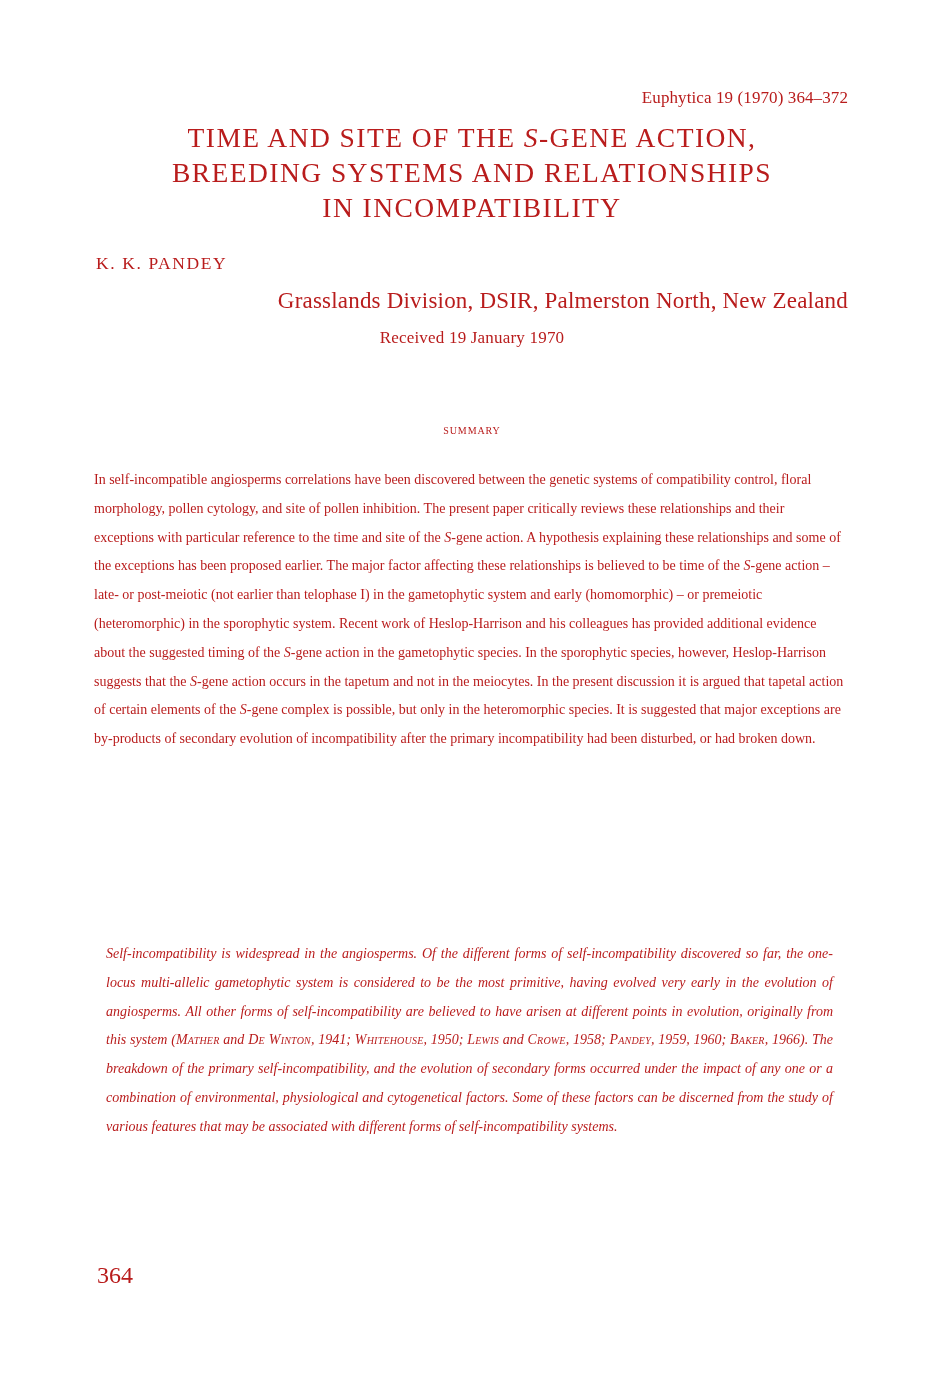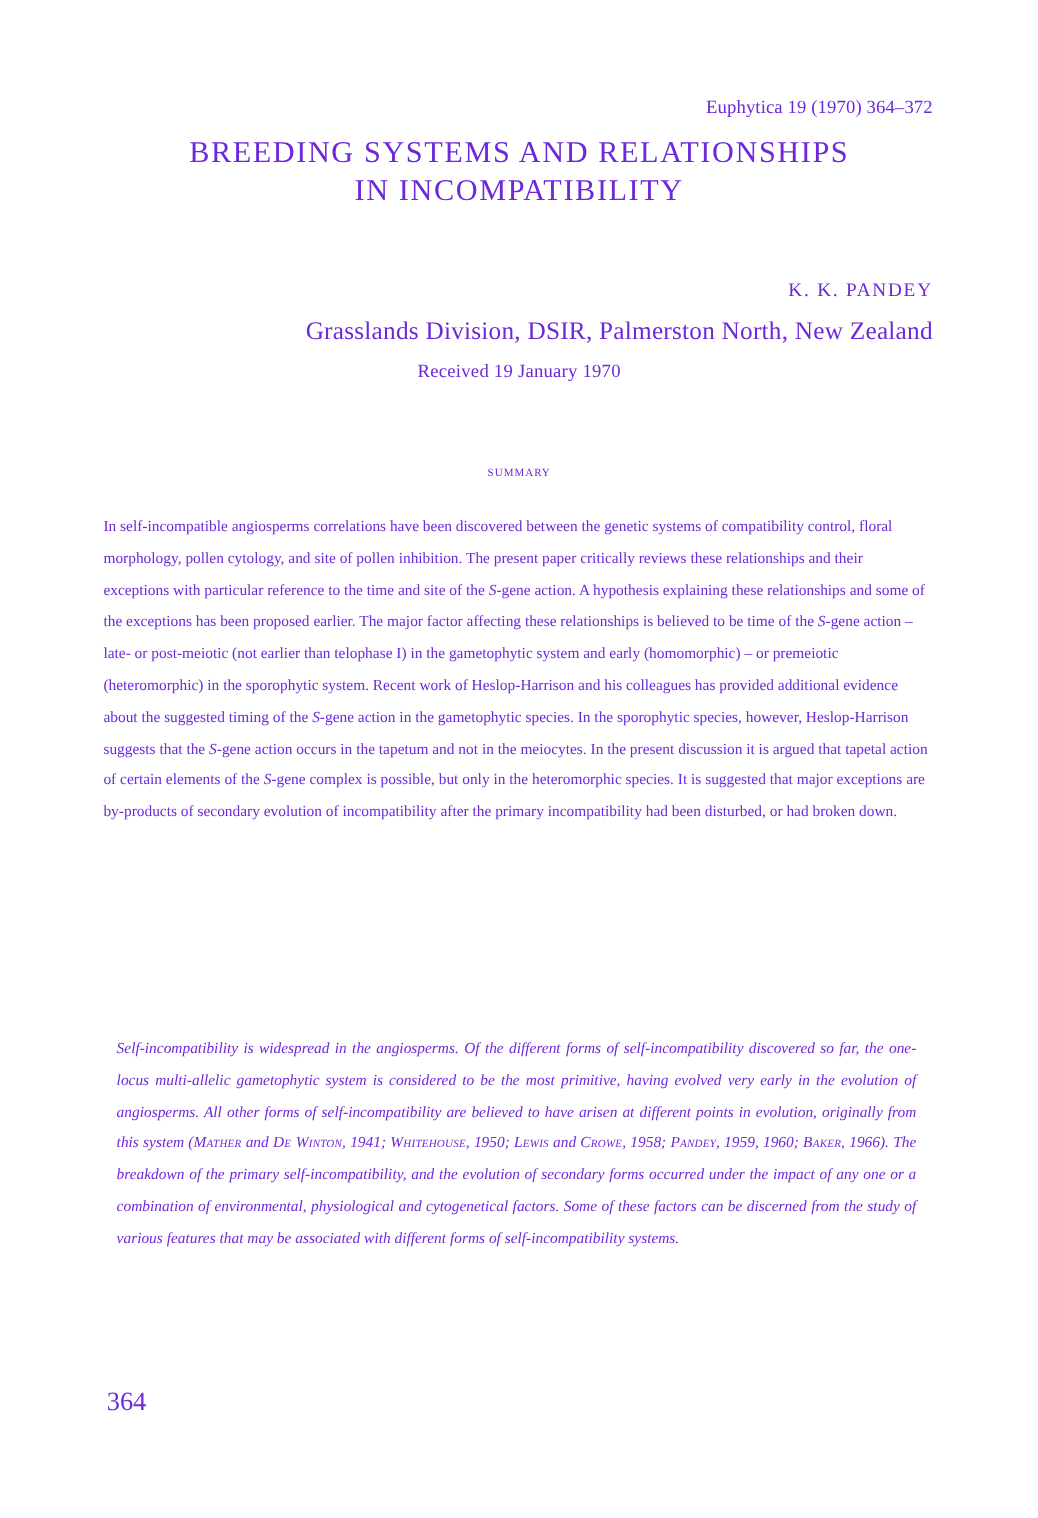--- a/index.html
+++ b/index.html
@@ -8,21 +8,21 @@
     background: #ffffff;
   }
   .page {
     position: relative;
     width: 944px;
     height: 1380px;
     background: #ffffff;
     margin: 0 auto;
     overflow: hidden;
     font-family: "Liberation Serif", "DejaVu Serif", serif;
-    color: #6d28d9;
+    color: #b91c1c;
     box-sizing: border-box;
   }
 
   
   .journal-ref {
     position: absolute;
     top: 88px;
     right: 96px;
     font-size: 17px;
     letter-spacing: 0.1px;
@@ -46,21 +46,21 @@
   .title-line .ital {
     font-style: italic;
   }
 
   
   .author {
     position: absolute;
     top: 253px;
     left: 96px;
     width: 752px;
-    text-align: right;
+    text-align: left;
     font-size: 17.5px;
     letter-spacing: 1.6px;
   }
   .affiliation {
     position: absolute;
     top: 288px;
     left: 96px;
     width: 752px;
     text-align: right;
     font-size: 23px;
@@ -151,20 +151,21 @@
   }
 </style>
 </head>
 <body>
 
 <div class="page">
 
   <div class="journal-ref">Euphytica 19 (1970) 364–372</div>
 
   <div class="title-block">
+    <div class="title-line"><span>TIME AND SITE OF THE </span><span class="ital">S</span><span>-GENE ACTION,</span></div>
     <div class="title-line">BREEDING SYSTEMS AND RELATIONSHIPS</div>
     <div class="title-line">IN INCOMPATIBILITY</div>
   </div>
 
   <div class="author">K. K. PANDEY</div>
 
   <div class="affiliation">Grasslands Division, DSIR, Palmerston North, New Zealand</div>
 
   <div class="received">Received 19 January 1970</div>
 

